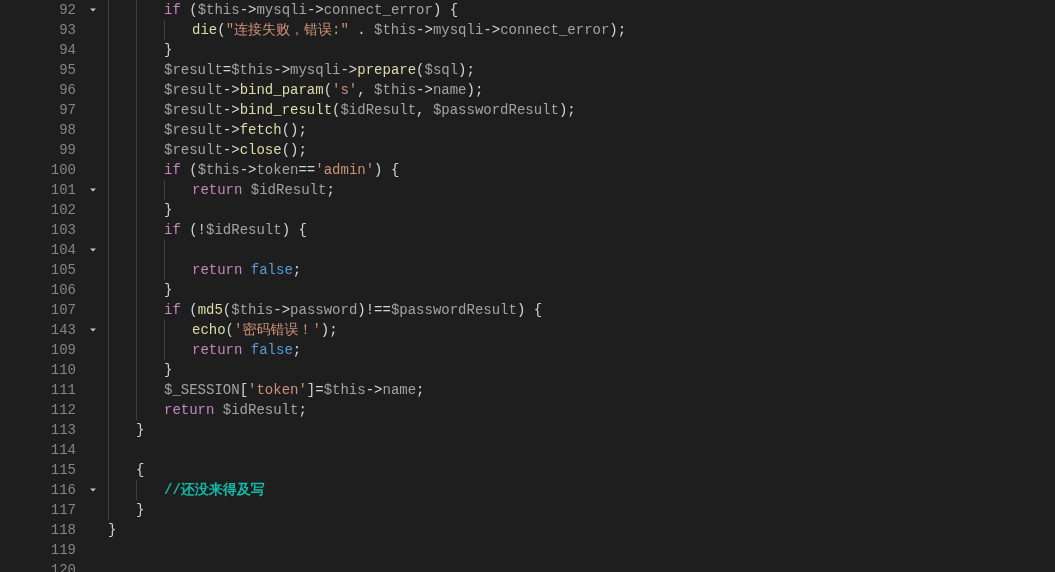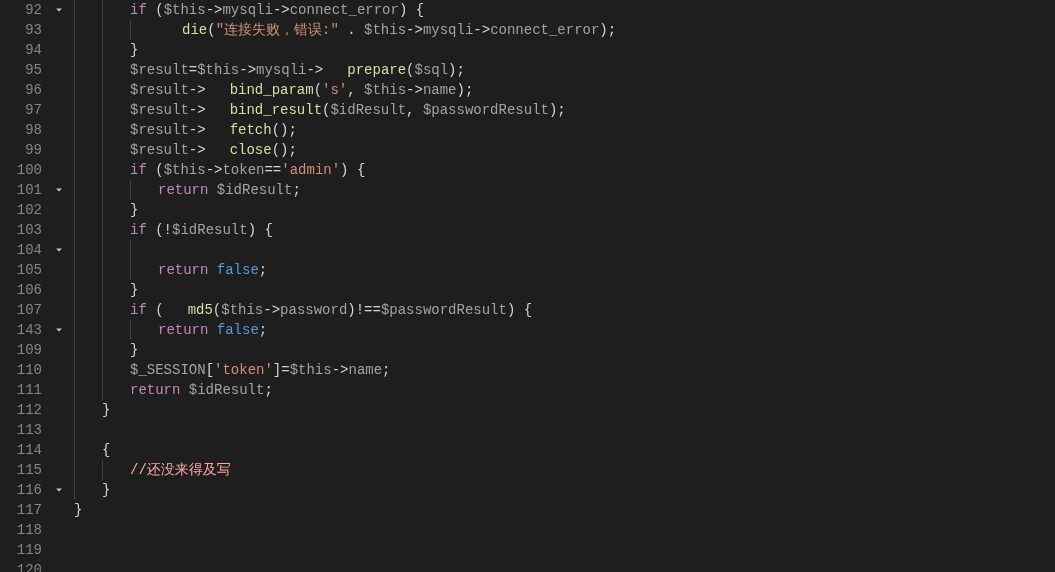--- a/index.html
+++ b/index.html
@@ -9,20 +9,21 @@
       font-family: Consolas, 'Courier New', monospace;
       font-size: 14px;
       line-height: 20px;
       overflow: hidden;
       width: 1055px;
       height: 572px;
     }
     .editor {
       display: flex;
       height: 100%;
+      padding-left: 34px;
     }
     .gutter {
       width: 50px;
       text-align: right;
       color: #858585;
       padding-right: 8px;
       user-select: none;
       flex-shrink: 0;
     }
     .gutter-line {
@@ -61,24 +62,24 @@
       background: #404040;
       top: 0;
       bottom: 0;
     }
     .ig1 { left: 0px; }
     .ig2 { left: 28px; }
     .ig3 { left: 56px; }
     .tk-keyword { color: #569cd6; }
     .tk-control { color: #c586c0; }
     .tk-var { color: #a3a3a3; }
-    .tk-func { color: #dcdcaa; margin-left: 24px; }
+    .tk-func { color: #dcdcaa; }
     .tk-string { color: #ce9178; }
     .tk-const { color: #569cd6; }
-    .tk-comment { color: #fca5a5; }
+    .tk-comment { color: #14b8a6; font-weight: bold; }
     .tk-punc { color: #d4d4d4; }
     .tk-op { color: #d4d4d4; }
   </style>
 </head>
 <body>
 
 <div class="editor">
   <div class="gutter" id="gutter">
       <div class="gutter-line">92</div>
       <div class="gutter-line">93</div>
@@ -171,20 +172,21 @@
       <div class="line"><span class="indent-guide ig1"></span><span class="indent-guide ig2"></span><span style="padding-left: 56px;"><span class="tk-var">$result</span><span class="tk-op">-&gt;</span><span class="tk-func">fetch</span><span class="tk-punc">();</span></span></div>
       <div class="line"><span class="indent-guide ig1"></span><span class="indent-guide ig2"></span><span style="padding-left: 56px;"><span class="tk-var">$result</span><span class="tk-op">-&gt;</span><span class="tk-func">close</span><span class="tk-punc">();</span></span></div>
       <div class="line"><span class="indent-guide ig1"></span><span class="indent-guide ig2"></span><span style="padding-left: 56px;"><span class="tk-control">if </span><span class="tk-punc">(</span><span class="tk-var">$this</span><span class="tk-op">-&gt;</span><span class="tk-var">token</span><span class="tk-op">==</span><span class="tk-string">'admin'</span><span class="tk-punc">) {</span></span></div>
       <div class="line"><span class="indent-guide ig1"></span><span class="indent-guide ig2"></span><span class="indent-guide ig3"></span><span style="padding-left: 84px;"><span class="tk-control">return </span><span class="tk-var">$idResult</span><span class="tk-punc">;</span></span></div>
       <div class="line"><span class="indent-guide ig1"></span><span class="indent-guide ig2"></span><span style="padding-left: 56px;"><span class="tk-punc">}</span></span></div>
       <div class="line"><span class="indent-guide ig1"></span><span class="indent-guide ig2"></span><span style="padding-left: 56px;"><span class="tk-control">if </span><span class="tk-op">(!</span><span class="tk-var">$idResult</span><span class="tk-punc">) {</span></span></div>
       <div class="line"><span class="indent-guide ig1"></span><span class="indent-guide ig2"></span><span class="indent-guide ig3"></span></div>
       <div class="line"><span class="indent-guide ig1"></span><span class="indent-guide ig2"></span><span class="indent-guide ig3"></span><span style="padding-left: 84px;"><span class="tk-control">return </span><span class="tk-const">false</span><span class="tk-punc">;</span></span></div>
       <div class="line"><span class="indent-guide ig1"></span><span class="indent-guide ig2"></span><span style="padding-left: 56px;"><span class="tk-punc">}</span></span></div>
       <div class="line"><span class="indent-guide ig1"></span><span class="indent-guide ig2"></span><span style="padding-left: 56px;"><span class="tk-control">if </span><span class="tk-punc">(</span><span class="tk-func">md5</span><span class="tk-punc">(</span><span class="tk-var">$this</span><span class="tk-op">-&gt;</span><span class="tk-var">password</span><span class="tk-op">)!==</span><span class="tk-var">$passwordResult</span><span class="tk-punc">) {</span></span></div>
+      <div class="line"><span class="indent-guide ig1"></span><span class="indent-guide ig2"></span><span class="indent-guide ig3"></span><span style="padding-left: 84px;"><span class="tk-func">echo</span><span class="tk-punc">(</span><span class="tk-string">'密码错误！'</span><span class="tk-punc">);</span></span></div>
       <div class="line"><span class="indent-guide ig1"></span><span class="indent-guide ig2"></span><span class="indent-guide ig3"></span><span style="padding-left: 84px;"><span class="tk-control">return </span><span class="tk-const">false</span><span class="tk-punc">;</span></span></div>
       <div class="line"><span class="indent-guide ig1"></span><span class="indent-guide ig2"></span><span style="padding-left: 56px;"><span class="tk-punc">}</span></span></div>
       <div class="line"><span class="indent-guide ig1"></span><span class="indent-guide ig2"></span><span style="padding-left: 56px;"><span class="tk-var">$_SESSION</span><span class="tk-punc">[</span><span class="tk-string">'token'</span><span class="tk-op">]=</span><span class="tk-var">$this</span><span class="tk-op">-&gt;</span><span class="tk-var">name</span><span class="tk-punc">;</span></span></div>
       <div class="line"><span class="indent-guide ig1"></span><span class="indent-guide ig2"></span><span style="padding-left: 56px;"><span class="tk-control">return </span><span class="tk-var">$idResult</span><span class="tk-punc">;</span></span></div>
       <div class="line"><span class="indent-guide ig1"></span><span style="padding-left: 28px;"><span class="tk-punc">}</span></span></div>
       <div class="line"><span class="indent-guide ig1"></span></div>
       <div class="line"><span class="indent-guide ig1"></span><span style="padding-left: 28px;"><span class="tk-punc">{</span></span></div>
       <div class="line"><span class="indent-guide ig1"></span><span class="indent-guide ig2"></span><span style="padding-left: 56px;"><span class="tk-comment">//还没来得及写</span></span></div>
       <div class="line"><span class="indent-guide ig1"></span><span style="padding-left: 28px;"><span class="tk-punc">}</span></span></div>
       <div class="line"><span style="padding-left: 0px;"><span class="tk-punc">}</span></span></div>

